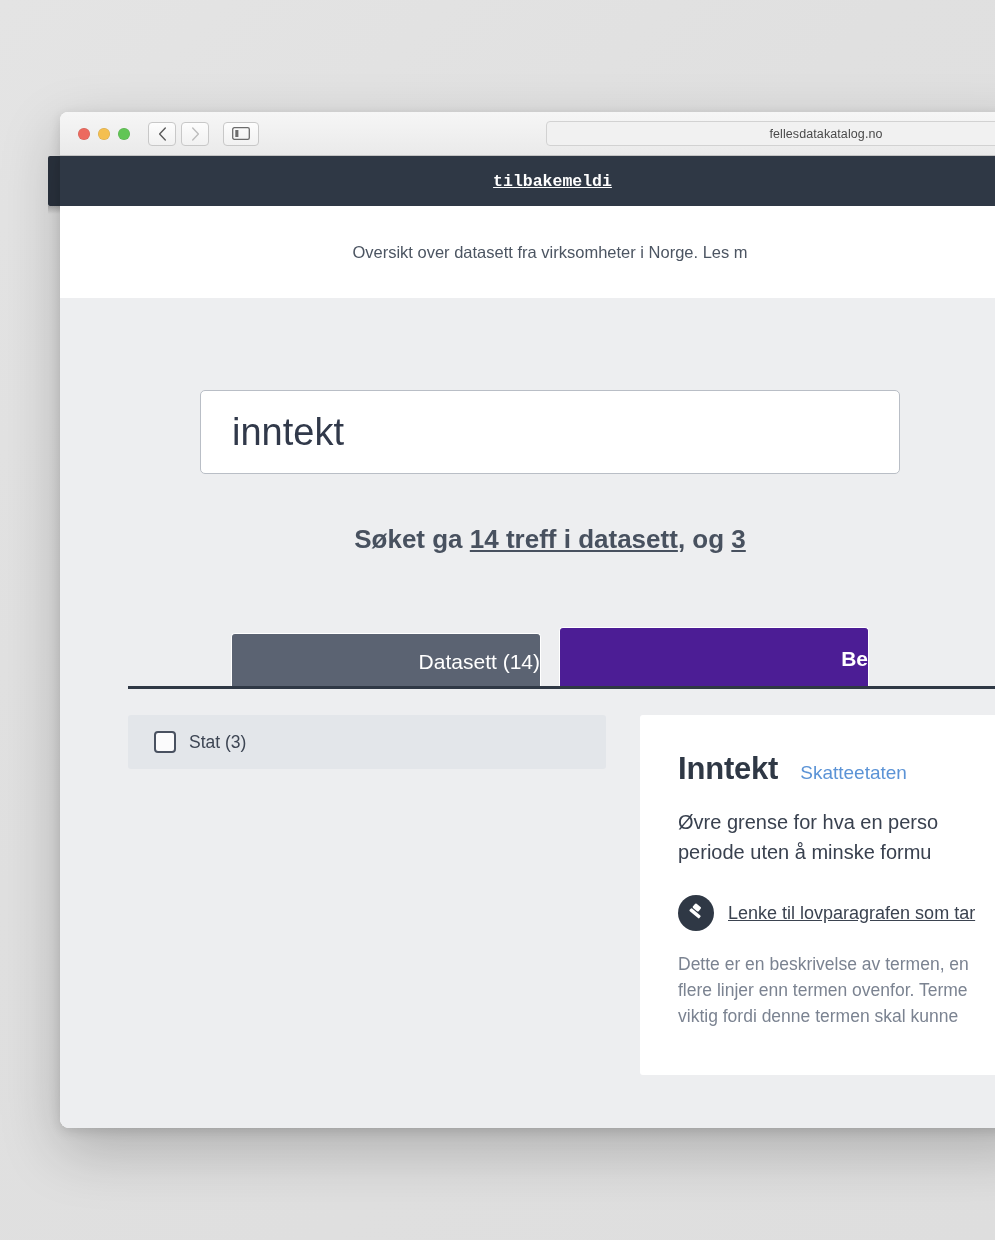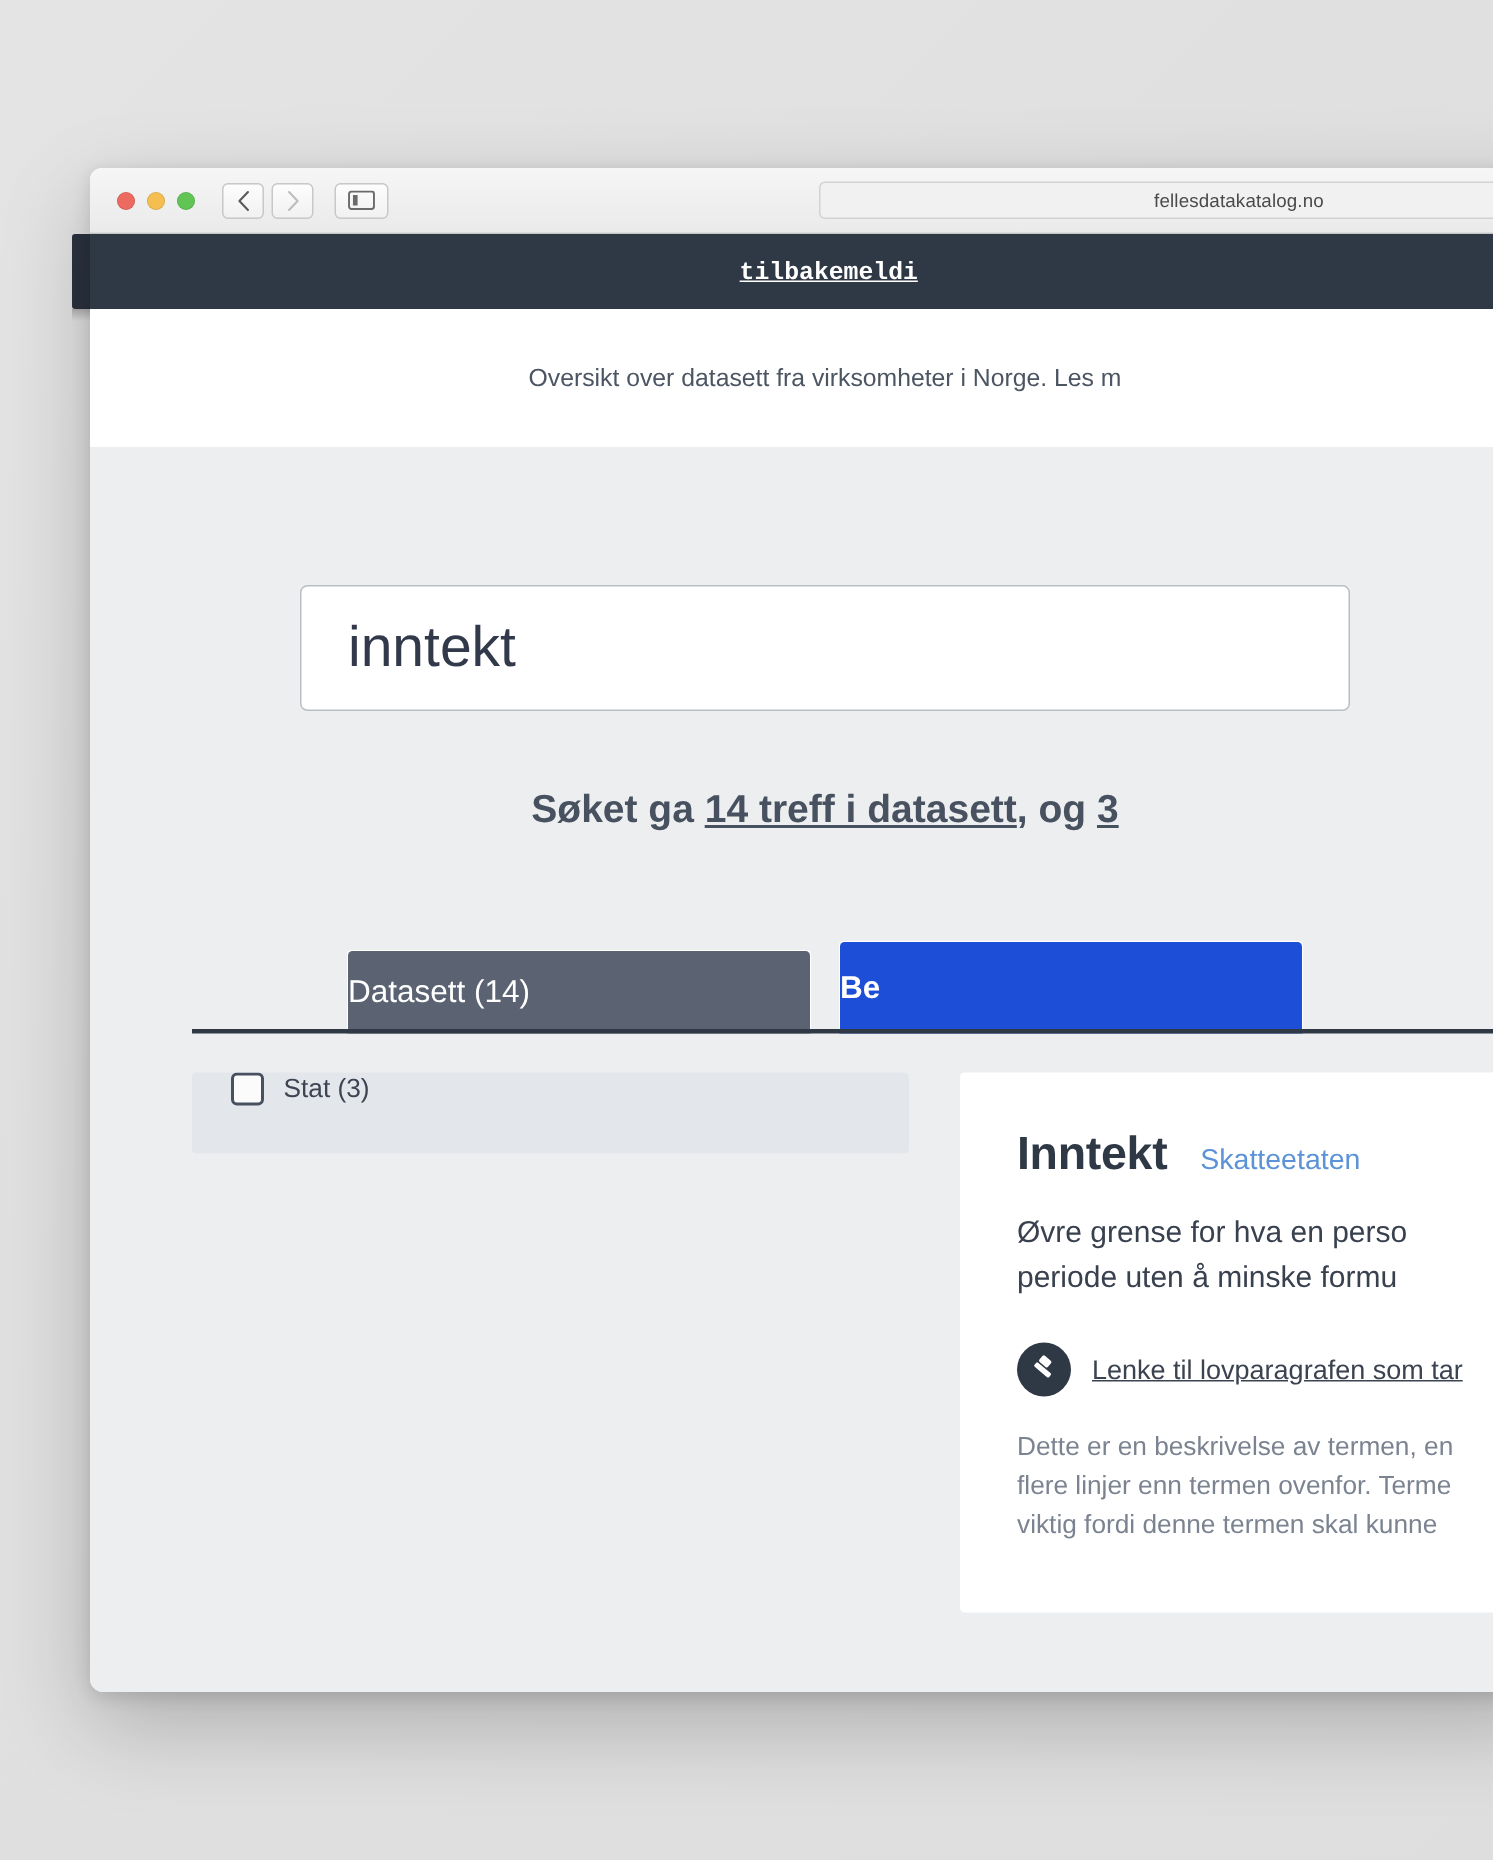--- a/index.html
+++ b/index.html
@@ -199,35 +199,35 @@
     display: flex;
     align-items: flex-end;
     justify-content: center;
     position: relative;
     height: 62px;
   }
   .tab {
     height: 56px;
     display: flex;
     align-items: center;
-    justify-content: flex-start;
+    justify-content: flex-end;
     box-sizing: border-box;
     font-size: 21px;
     border-radius: 4px 4px 0 0;
   }
   .tab.inactive {
     width: 310px;
     background: #5b6372;
     color: #ffffff;
     border: 1px solid #ffffff;
     border-bottom: none;
   }
   .tab.active {
     width: 310px;
-    background: #1d4ed8;
+    background: #4c1d95;
     color: #ffffff;
     font-weight: bold;
     border: 1px solid #ffffff;
     border-bottom: none;
     height: 62px;
     margin-left: 18px;
   }
   .tabs-underline {
     position: absolute;
     left: 68px;
@@ -267,21 +267,21 @@
     display: flex; align-items: center; justify-content: center;
   }
   .filter-head .ftitle {
     font-size: 20px;
     font-weight: bold;
     color: #323a47;
   }
   .filter-opt {
     height: 54px;
     display: flex;
-    align-items: flex-start;
+    align-items: center;
     padding-left: 26px;
     border-bottom: 1px solid #d8dce1;
     box-sizing: border-box;
   }
   .filter-opt:last-child { border-bottom: none; }
   .cbox {
     width: 22px; height: 22px;
     border: 2px solid #495160;
     border-radius: 4px;
     background: #fbfbfc;

